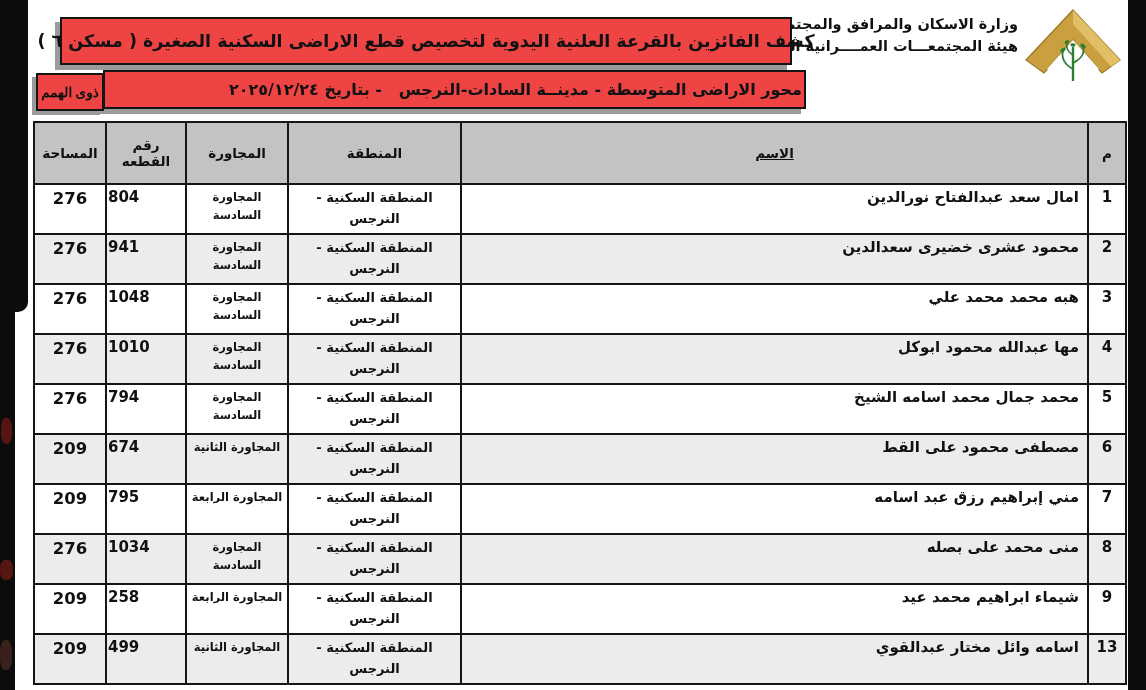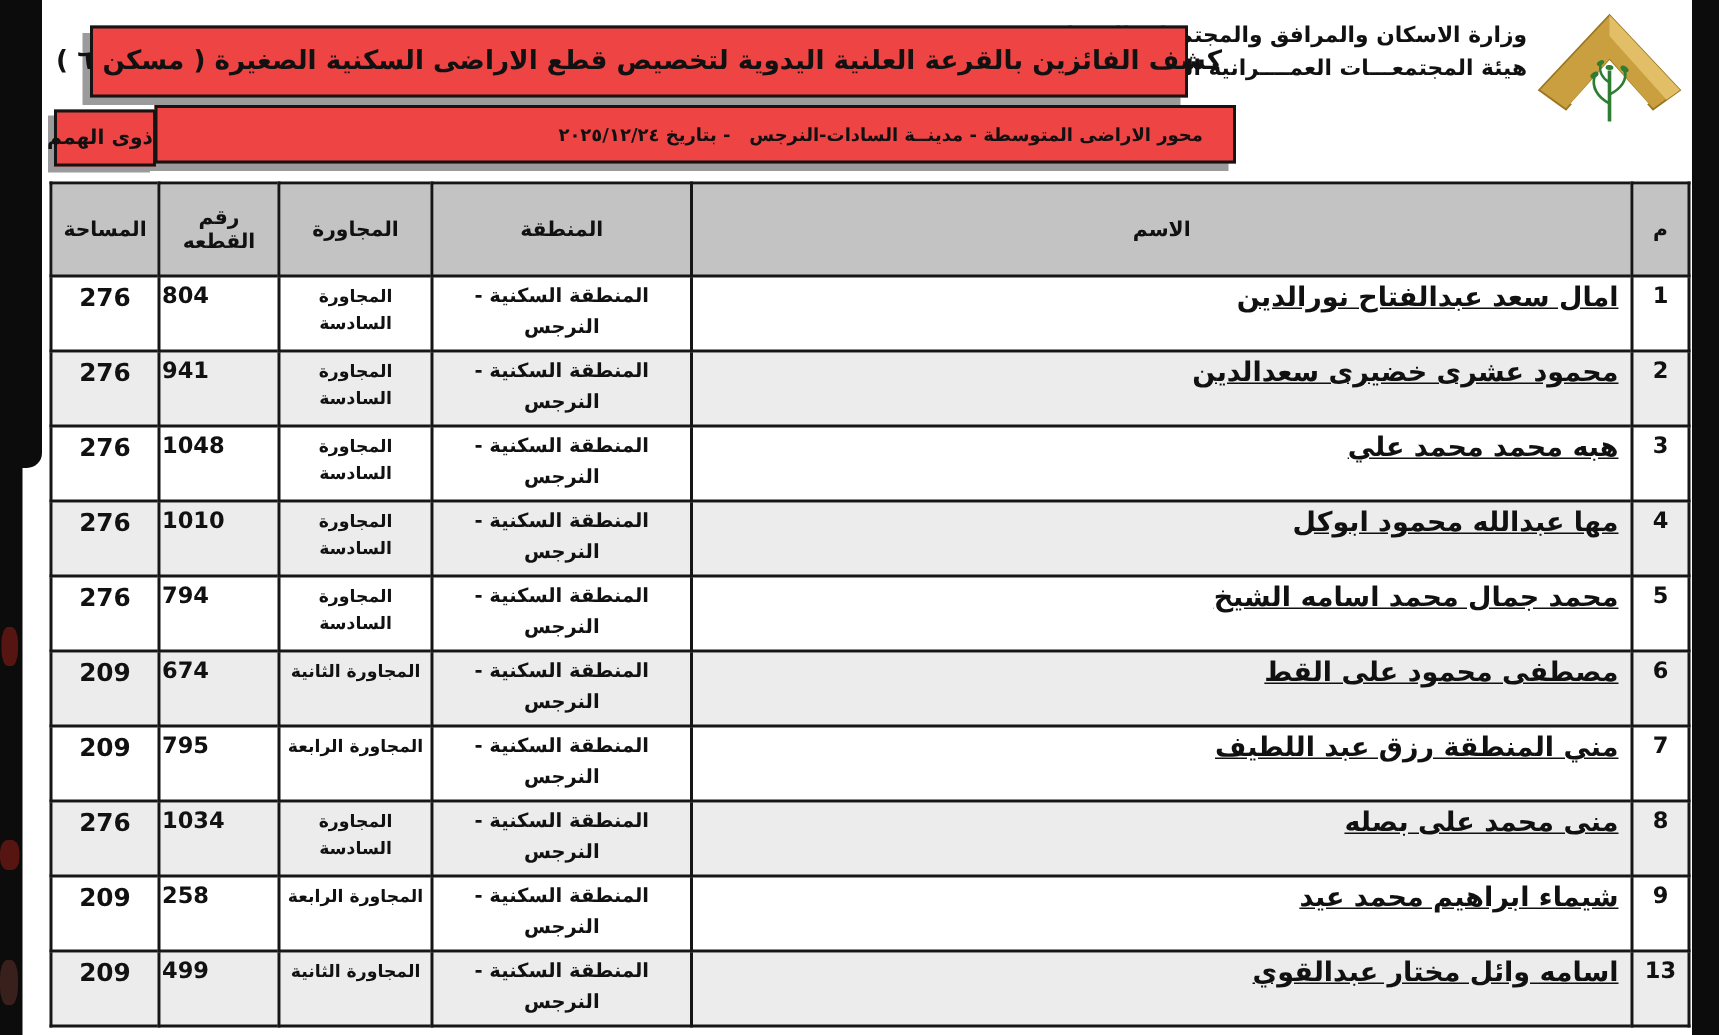--- a/index.html
+++ b/index.html
@@ -32,43 +32,43 @@
     position:absolute;border:2px solid #141414;background:#ef4444;
     box-shadow:-5px 5px 0 #9b9b9b;
     display:flex;align-items:center;direction:rtl;font-weight:bold;
   }
   .title-box{
     left:60px;top:17px;width:728px;height:44px;
     justify-content:center;font-size:17.5px;white-space:nowrap;
   }
   .subtitle-box{
     left:103px;top:70px;width:697px;height:35px;
-    justify-content:flex-start;padding-right:20px;font-size:12px;white-space:pre;
+    justify-content:flex-start;padding-right:2px;font-size:16px;white-space:pre;
   }
   .badge-box{
     left:36px;top:73px;width:64px;height:34px;
-    justify-content:flex-start;font-size:13.5px;white-space:nowrap;box-shadow:-4px 4px 0 #9b9b9b;
+    justify-content:center;font-size:13.5px;white-space:nowrap;box-shadow:-4px 4px 0 #9b9b9b;font-family:Liberation Serif, serif;
   }
 
   
   table.winners{
     position:absolute;left:33px;top:121px;width:1092px;
     border-collapse:collapse;table-layout:fixed;direction:rtl;
     font-weight:bold;
   }
   .winners th,.winners td{border:2px solid #161616;vertical-align:top;overflow:hidden;}
   .winners thead th{
     background:#c3c3c3;height:24px;font-size:13.5px;padding:14px 4px;
     text-align:center;vertical-align:middle;
   }
-  .winners thead th.h-name{text-align:center;}
+  .winners thead th.h-name{text-align:center;text-decoration:underline;}
   .winners tbody tr{height:50px;background:#ffffff;}
   .winners tbody tr:nth-child(even){background:#ececec;}
   td.c-no{text-align:center;font-size:15px;padding-top:3px;}
-  td.c-name{text-align:right;padding:3px 8px 0 16px;font-size:18px;white-space:nowrap;text-decoration:underline;}
+  td.c-name{text-align:right;padding:3px 8px 0 16px;font-size:15px;white-space:nowrap;}
   td.c-district{text-align:center;font-size:13px;white-space:pre-line;line-height:1.65;padding-top:2px;margin-left:36px;}
   td.c-neigh{text-align:center;font-size:11.5px;white-space:pre-line;line-height:1.55;padding-top:4px;}
   td.c-plot{text-align:left;font-size:15px;padding-top:3px;}
   td.c-area{text-align:center;font-size:16.5px;padding-top:4px;}
 </style>
 </head>
 <body>
 
 <div class="edge-right"></div>
 <div class="edge-left"></div>
@@ -193,21 +193,21 @@
     <td class="c-name">مصطفى محمود على القط</td>
     <td class="c-district">المنطقة السكنية -
 النرجس</td>
     <td class="c-neigh">المجاورة الثانية</td>
     <td class="c-plot">674</td>
     <td class="c-area">209</td>
   </tr>
 
   <tr>
     <td class="c-no">7</td>
-    <td class="c-name">مني المنطقة رزق عبد اللطيف</td>
+    <td class="c-name">مني إبراهيم رزق عبد اسامه</td>
     <td class="c-district">المنطقة السكنية -
 النرجس</td>
     <td class="c-neigh">المجاورة الرابعة</td>
     <td class="c-plot">795</td>
     <td class="c-area">209</td>
   </tr>
 
   <tr>
     <td class="c-no">8</td>
     <td class="c-name">منى محمد على بصله</td>

